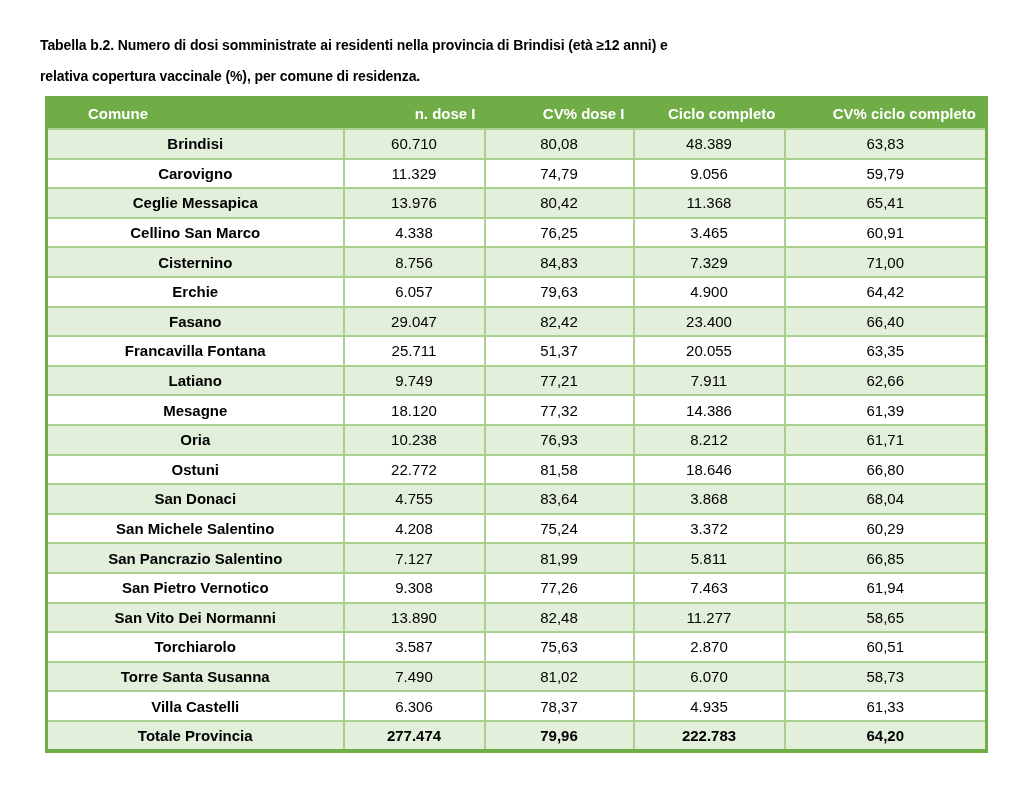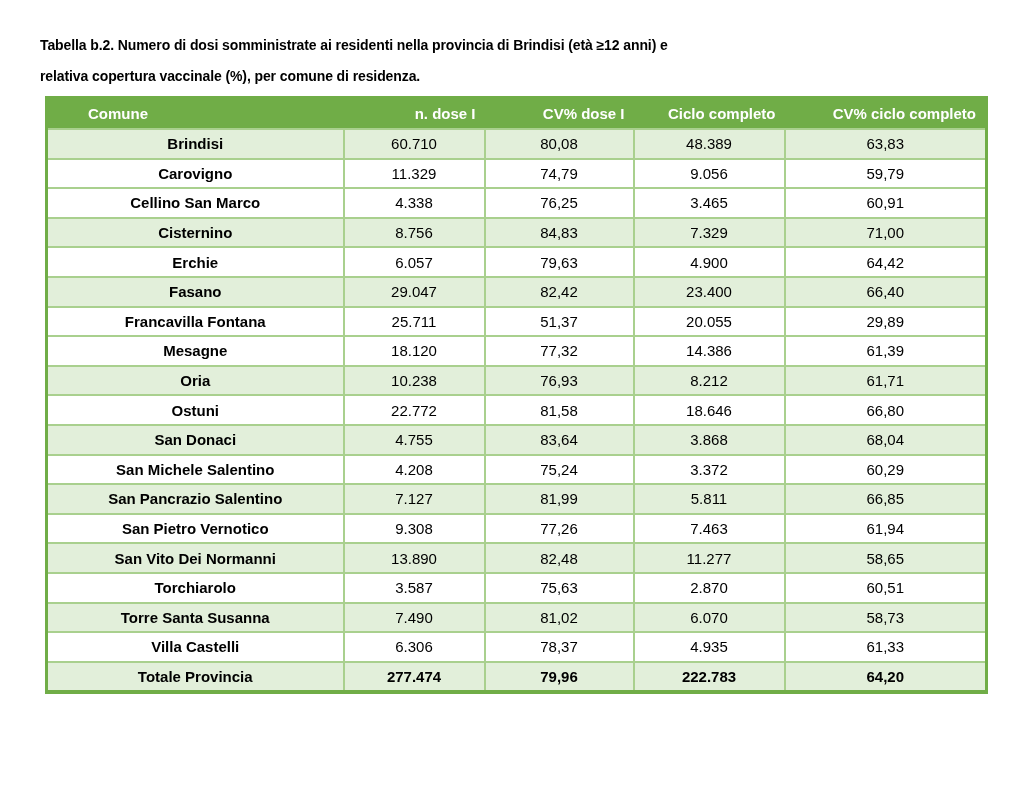--- a/index.html
+++ b/index.html
@@ -112,20 +112,27 @@
           <td class="col-value">48.389</td>
           <td class="col-value">63,83</td>
         </tr>
         <tr>
           <td class="col-comune">Carovigno</td>
           <td class="col-value">11.329</td>
           <td class="col-value">74,79</td>
           <td class="col-value">9.056</td>
           <td class="col-value">59,79</td>
         </tr>
+        <tr class="band">
+          <td class="col-comune">Ceglie Messapica</td>
+          <td class="col-value">13.976</td>
+          <td class="col-value">80,42</td>
+          <td class="col-value">11.368</td>
+          <td class="col-value">65,41</td>
+        </tr>
         <tr>
           <td class="col-comune">Cellino San Marco</td>
           <td class="col-value">4.338</td>
           <td class="col-value">76,25</td>
           <td class="col-value">3.465</td>
           <td class="col-value">60,91</td>
         </tr>
         <tr class="band">
           <td class="col-comune">Cisternino</td>
           <td class="col-value">8.756</td>
@@ -145,21 +152,28 @@
           <td class="col-value">29.047</td>
           <td class="col-value">82,42</td>
           <td class="col-value">23.400</td>
           <td class="col-value">66,40</td>
         </tr>
         <tr>
           <td class="col-comune">Francavilla Fontana</td>
           <td class="col-value">25.711</td>
           <td class="col-value">51,37</td>
           <td class="col-value">20.055</td>
-          <td class="col-value">29,89</td>
+          <td class="col-value">63,35</td>
+        </tr>
+        <tr class="band">
+          <td class="col-comune">Latiano</td>
+          <td class="col-value">9.749</td>
+          <td class="col-value">77,21</td>
+          <td class="col-value">7.911</td>
+          <td class="col-value">62,66</td>
         </tr>
         <tr>
           <td class="col-comune">Mesagne</td>
           <td class="col-value">18.120</td>
           <td class="col-value">77,32</td>
           <td class="col-value">14.386</td>
           <td class="col-value">61,39</td>
         </tr>
         <tr class="band">
           <td class="col-comune">Oria</td>

